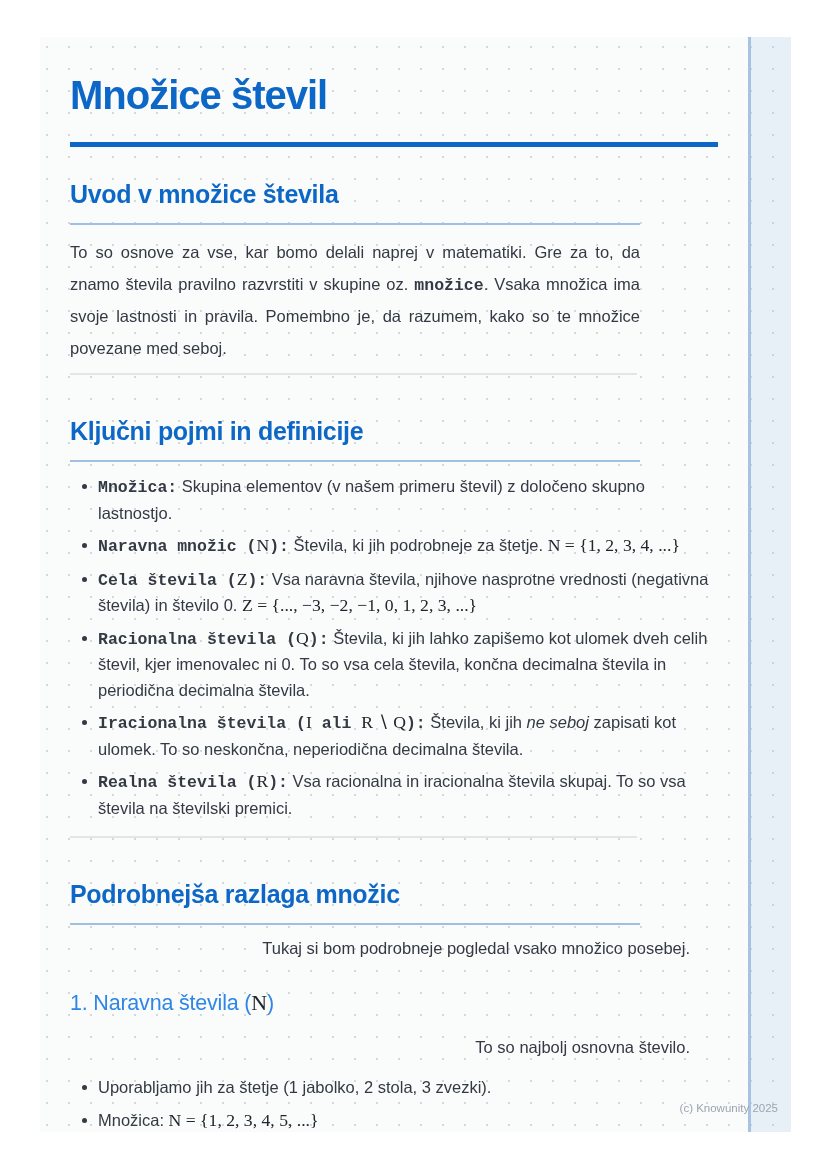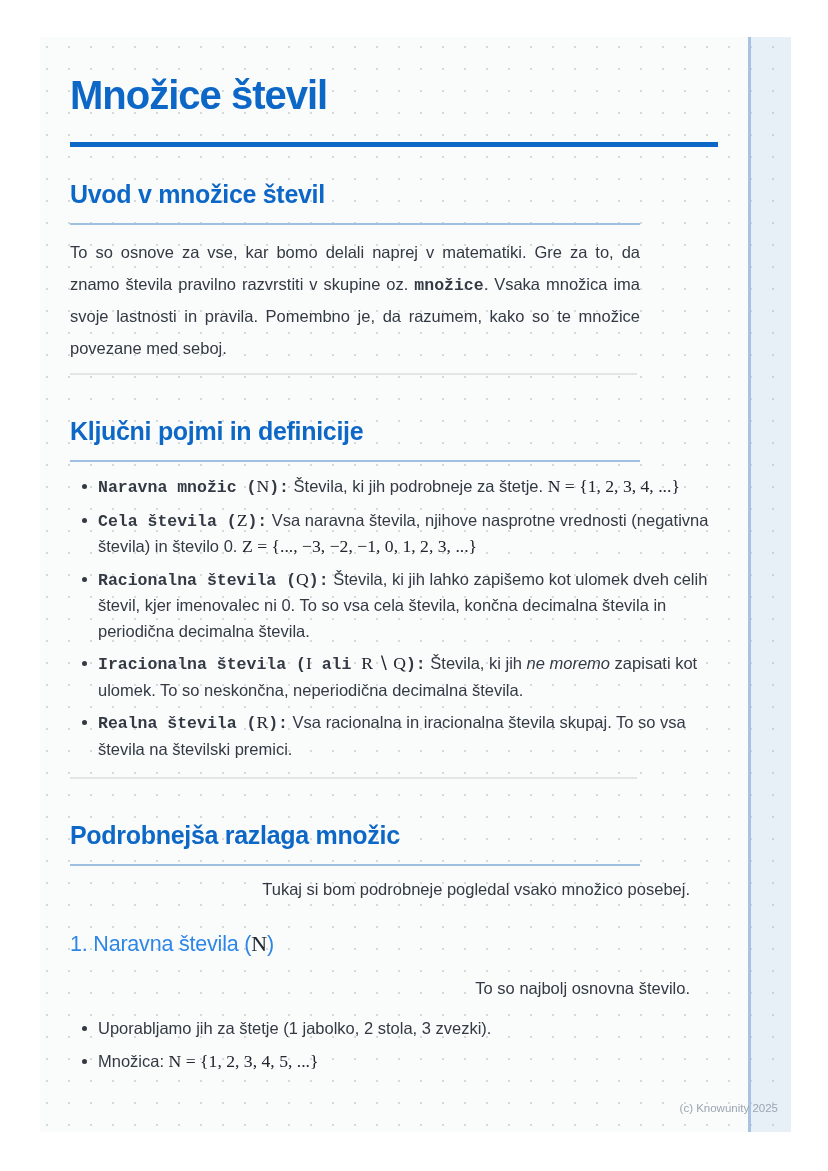--- a/index.html
+++ b/index.html
@@ -72,31 +72,32 @@
 <body>
 
 <div class="page">
   <div class="margin-strip"></div>
 
   <div class="content">
 
     <h1 class="doc-title">Množice števil</h1>
     <hr class="title-rule">
 
-    <h2 class="sec">Uvod v množice števil</h2>
+    <h2 class="sec">Uvod v množice števila</h2>
     <p class="body"><span class="seg-n">To so osnove za vse, kar bomo delali naprej v matematiki. Gre za to, da znamo števila pravilno razvrstiti v skupine oz. </span><span class="seg-b">množice</span><span class="seg-n">. Vsaka množica ima svoje lastnosti in pravila. Pomembno je, da razumem, kako so te množice povezane med seboj.</span></p>
 
     <hr class="divider">
 
     <h2 class="sec sec-later">Ključni pojmi in definicije</h2>
     <ul class="bullets">
+      <li><span class="seg-b">Množica:</span><span class="seg-n"> Skupina elementov (v našem primeru števil) z določeno skupno lastnostjo.</span></li>
       <li><span class="seg-b">Naravna množic (</span><span class="seg-m">N</span><span class="seg-b">):</span><span class="seg-n"> Števila, ki jih podrobneje za štetje. </span><span class="seg-m">N = {1, 2, 3, 4, ...}</span></li>
       <li><span class="seg-b">Cela števila (</span><span class="seg-m">Z</span><span class="seg-b">):</span><span class="seg-n"> Vsa naravna števila, njihove nasprotne vrednosti (negativna števila) in število 0. </span><span class="seg-m">Z = {..., −3, −2, −1, 0, 1, 2, 3, ...}</span></li>
       <li><span class="seg-b">Racionalna števila (</span><span class="seg-m">Q</span><span class="seg-b">):</span><span class="seg-n"> Števila, ki jih lahko zapišemo kot ulomek dveh celih števil, kjer imenovalec ni 0. To so vsa cela števila, končna decimalna števila in periodična decimalna števila.</span></li>
-      <li><span class="seg-b">Iracionalna števila (</span><span class="seg-m">I</span><span class="seg-b"> ali </span><span class="seg-m">R ∖ Q</span><span class="seg-b">):</span><span class="seg-n"> Števila, ki jih </span><span class="seg-i">ne moremo</span><span class="seg-n"> zapisati kot ulomek. To so neskončna, neperiodična decimalna števila.</span></li>
+      <li><span class="seg-b">Iracionalna števila (</span><span class="seg-m">I</span><span class="seg-b"> ali </span><span class="seg-m">R ∖ Q</span><span class="seg-b">):</span><span class="seg-n"> Števila, ki jih </span><span class="seg-i">ne seboj</span><span class="seg-n"> zapisati kot ulomek. To so neskončna, neperiodična decimalna števila.</span></li>
       <li><span class="seg-b">Realna števila (</span><span class="seg-m">R</span><span class="seg-b">):</span><span class="seg-n"> Vsa racionalna in iracionalna števila skupaj. To so vsa števila na številski premici.</span></li>
     </ul>
 
     <hr class="divider">
 
     <h2 class="sec sec-later">Podrobnejša razlaga množic</h2>
     <p class="lead">Tukaj si bom podrobneje pogledal vsako množico posebej.</p>
 
     <h3 class="sub"><span class="seg-n">1. Naravna števila (</span><span class="seg-m">N</span><span class="seg-n">)</span></h3>
     <p class="lead lead2">To so najbolj osnovna število.</p>

